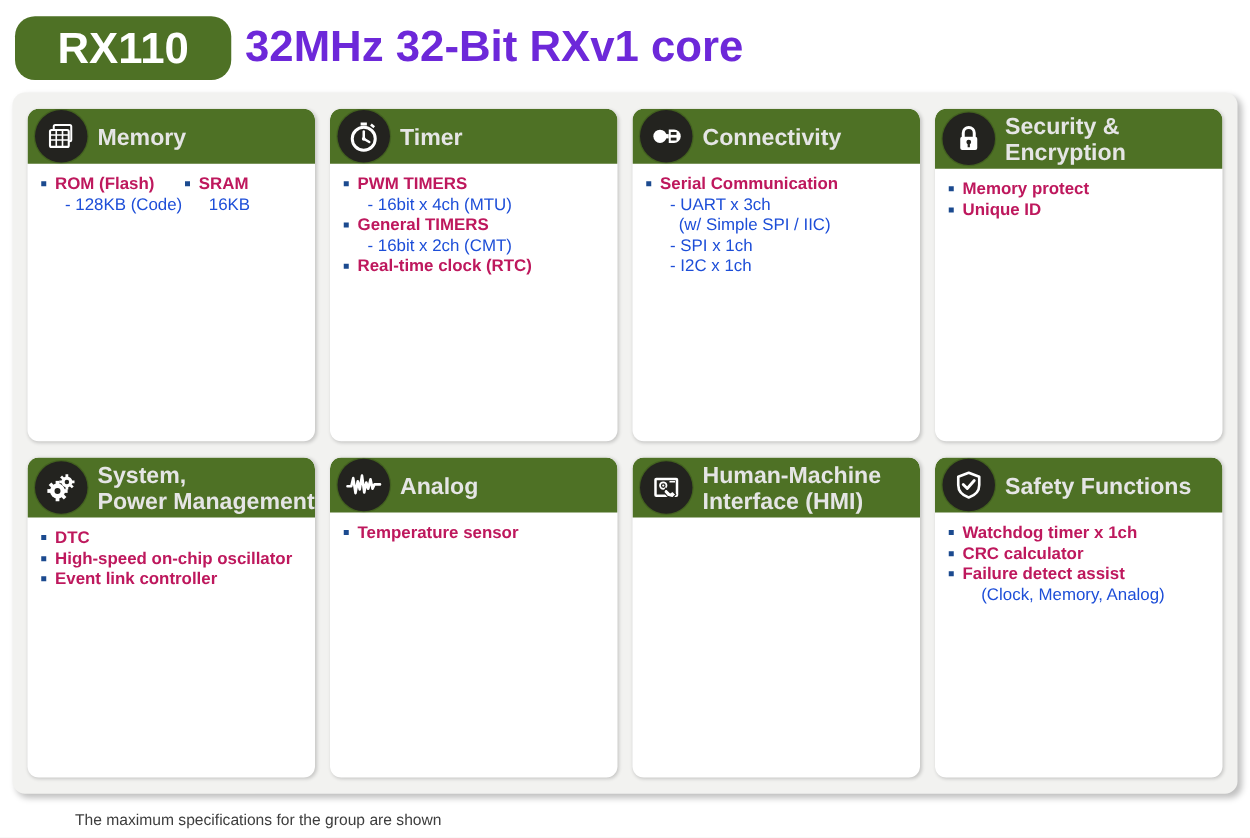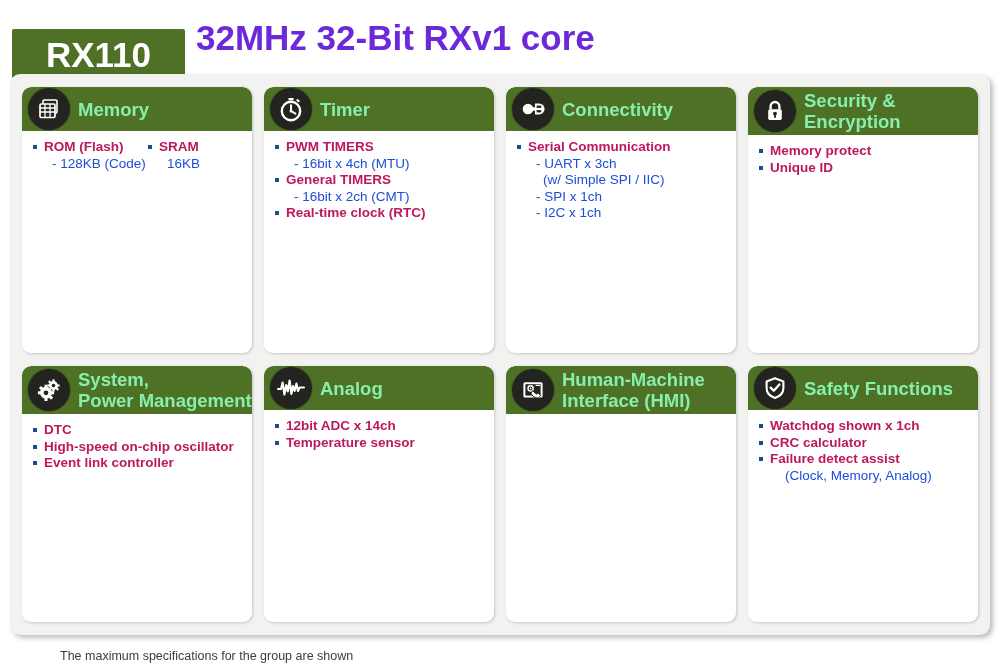--- a/index.html
+++ b/index.html
@@ -11,22 +11,22 @@
     overflow:hidden;
   }
   .page{position:relative;width:1000px;height:670px;}
 
   
   .titlebar{
     position:absolute;left:0;top:0;width:1000px;height:74px;
   }
   .chip-badge{
     position:absolute;left:12px;top:13px;width:173px;height:51px;
-    background:#4e7125;border-radius:2px;
-    display:flex;align-items:center;justify-content:center;margin-top:16px;
+    background:#4e7125;border-radius:16px;
+    display:flex;align-items:center;justify-content:center;
   }
   .chip-badge span{
     color:#ffffff;font-size:35px;font-weight:bold;letter-spacing:0px;
     line-height:35px;
   }
   .core-title{
     position:absolute;left:196px;top:16px;
     color:#6d28d9;font-size:35px;font-weight:bold;line-height:44px;
     white-space:nowrap;
   }
@@ -57,21 +57,21 @@
   .card-icon{
     position:absolute;left:6px;top:50%;transform:translateY(-50%);
     width:42px;height:42px;border-radius:50%;
     background:#23231f;
     display:flex;align-items:center;justify-content:center;
     box-shadow:0 0 0 1px rgba(0,0,0,0.15);
   }
   .card-icon svg{display:block;}
   .card-title{
     margin-left:56px;
-    color:#86efac;font-size:18.5px;font-weight:bold;
+    color:#e5e5e5;font-size:18.5px;font-weight:bold;
     line-height:21px;
     letter-spacing:0px;
     white-space:pre-line;
   }
   .card-body{
     padding:8px 0 0 10px;
     position:relative;
     height:calc(100% - 44px);
   }
   .card.two-line .card-body{height:calc(100% - 48px);}
@@ -254,21 +254,20 @@
     <div class="card" style="left:254px;top:292px;width:230px;height:256px;">
       <div class="card-head">
         <div class="card-icon">
           <svg width="30" height="26" viewBox="0 0 30 26">
             <polyline points="2,14 5,14 6.6,7.5 8.4,19.5 10.2,10 11.8,16.5 13.6,5.5 15.4,19 17,11 18.6,16 20.4,8.5 22,16 23.6,12.5 28,12.5" fill="none" stroke="#ffffff" stroke-width="2.1" stroke-linejoin="round" stroke-linecap="round"></polyline>
           </svg>
         </div>
         <div class="card-title">Analog</div>
       </div>
       <div class="card-body">
-        <div class="bullet-line">12bit  ADC x 14ch</div>
         <div class="bullet-line">Temperature sensor</div>
       </div>
     </div>
 
     <div class="card two-line" style="left:496px;top:292px;width:230px;height:256px;">
       <div class="card-head">
         <div class="card-icon">
           <svg width="28" height="28" viewBox="0 0 28 28">
             <rect x="4.4" y="6.2" width="19.2" height="15.4" rx="1.6" fill="#ffffff"></rect>
             <rect x="6.4" y="8.2" width="15.2" height="11.4" fill="#23231f"></rect>
@@ -288,21 +287,21 @@
       <div class="card-head">
         <div class="card-icon">
           <svg width="26" height="26" viewBox="0 0 26 26">
             <path d="M13 3.2 L21.4 6.4 V13 c0 5.2 -3.6 8.4 -8.4 10 -4.8 -1.6 -8.4 -4.8 -8.4 -10 V6.4 z" fill="none" stroke="#ffffff" stroke-width="2.1" stroke-linejoin="round"></path>
             <polyline points="8.6,12.6 11.8,15.8 17.4,9.4" fill="none" stroke="#ffffff" stroke-width="2.3" stroke-linecap="round" stroke-linejoin="round"></polyline>
           </svg>
         </div>
         <div class="card-title">Safety Functions</div>
       </div>
       <div class="card-body">
-        <div class="bullet-line">Watchdog shown x 1ch</div>
+        <div class="bullet-line">Watchdog timer x 1ch</div>
         <div class="bullet-line">CRC calculator</div>
         <div class="bullet-line">Failure detect assist</div>
         <div class="sub-line indent2">(Clock, Memory, Analog)</div>
       </div>
     </div>
 
   </div>
 
   <div class="footer-note">The maximum specifications for the group are shown</div>
 

